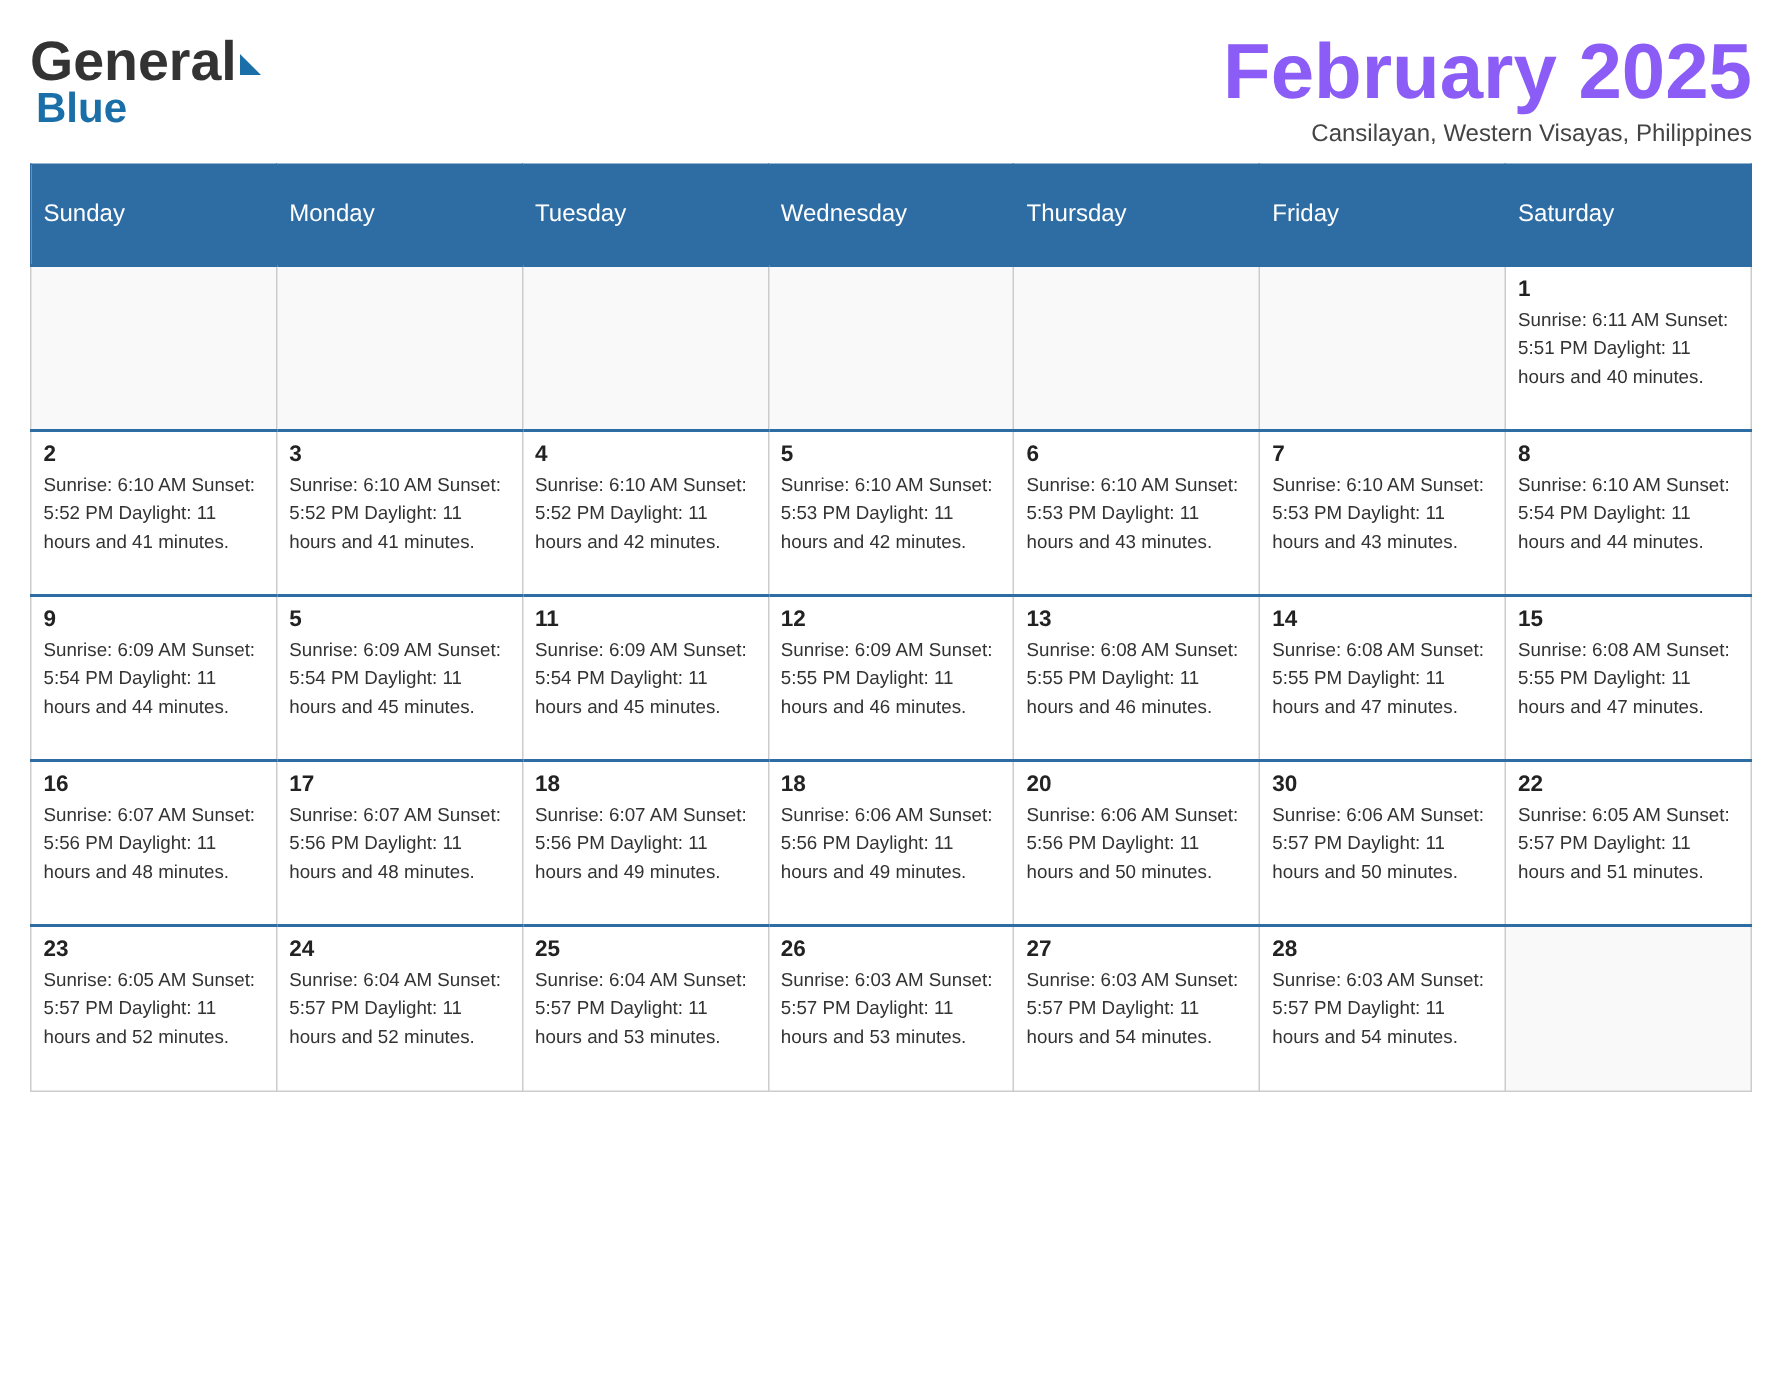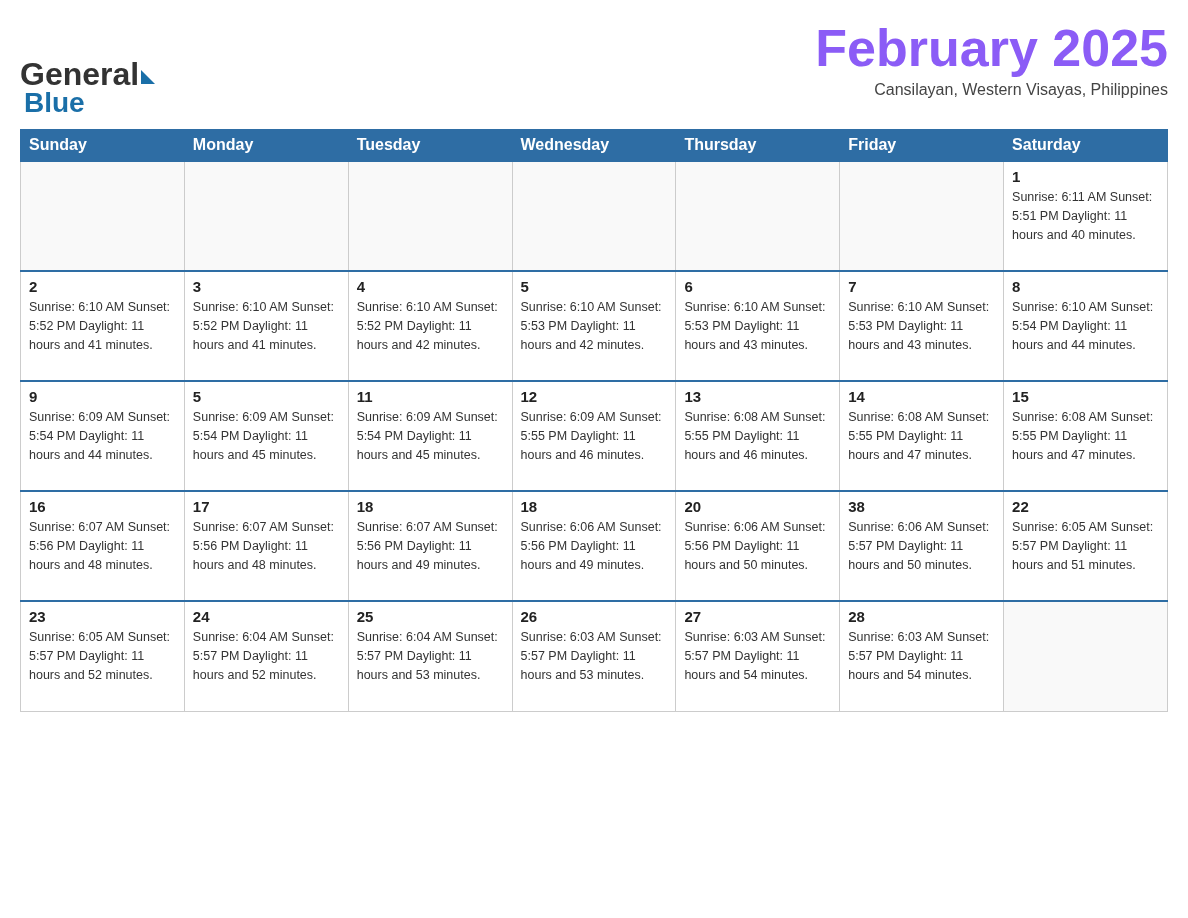--- a/index.html
+++ b/index.html
@@ -15,26 +15,25 @@
       justify-content: space-between;
       align-items: flex-start;
       margin-bottom: 10px;
     }
     .logo {
       display: flex;
       flex-direction: column;
       align-items: flex-start;
     }
     .logo-general {
-      font-size: 32px;
+      font-size: 37px;
       font-weight: bold;
       color: #333;
       display: flex;
       align-items: center;
-      margin-top: 36px;
     }
     .logo-general .arrow {
       display: inline-block;
       width: 0;
       height: 0;
       border-left: 14px solid #1a6fa8;
       border-top: 14px solid transparent;
       border-bottom: 0px solid transparent;
       margin-left: 2px;
       margin-top: 4px;
@@ -62,22 +61,22 @@
     }
     .calendar {
       width: 100%;
       border-collapse: collapse;
       margin-top: 10px;
     }
     .calendar th {
       background-color: #2e6da4;
       color: #fff;
       font-size: 16px;
-      font-weight: bold;
-      padding: 6px 8px;
+      font-weight: normal;
+      padding: 24px 8px;
       text-align: left;
       border: 1px solid #2e6da4;
     }
     .calendar td {
       vertical-align: top;
       border: 1px solid #ccc;
       padding: 6px 8px;
       font-size: 13px;
       color: #333;
       width: 14.28%;
@@ -260,21 +259,21 @@
 Sunset: 5:56 PM
 Daylight: 11 hours and 49 minutes.</div>
         </td>
         <td>
           <span class="day-number">20</span>
           <div class="day-info">Sunrise: 6:06 AM
 Sunset: 5:56 PM
 Daylight: 11 hours and 50 minutes.</div>
         </td>
         <td>
-          <span class="day-number">38</span>
+          <span class="day-number">30</span>
           <div class="day-info">Sunrise: 6:06 AM
 Sunset: 5:57 PM
 Daylight: 11 hours and 50 minutes.</div>
         </td>
         <td>
           <span class="day-number">22</span>
           <div class="day-info">Sunrise: 6:05 AM
 Sunset: 5:57 PM
 Daylight: 11 hours and 51 minutes.</div>
         </td>

